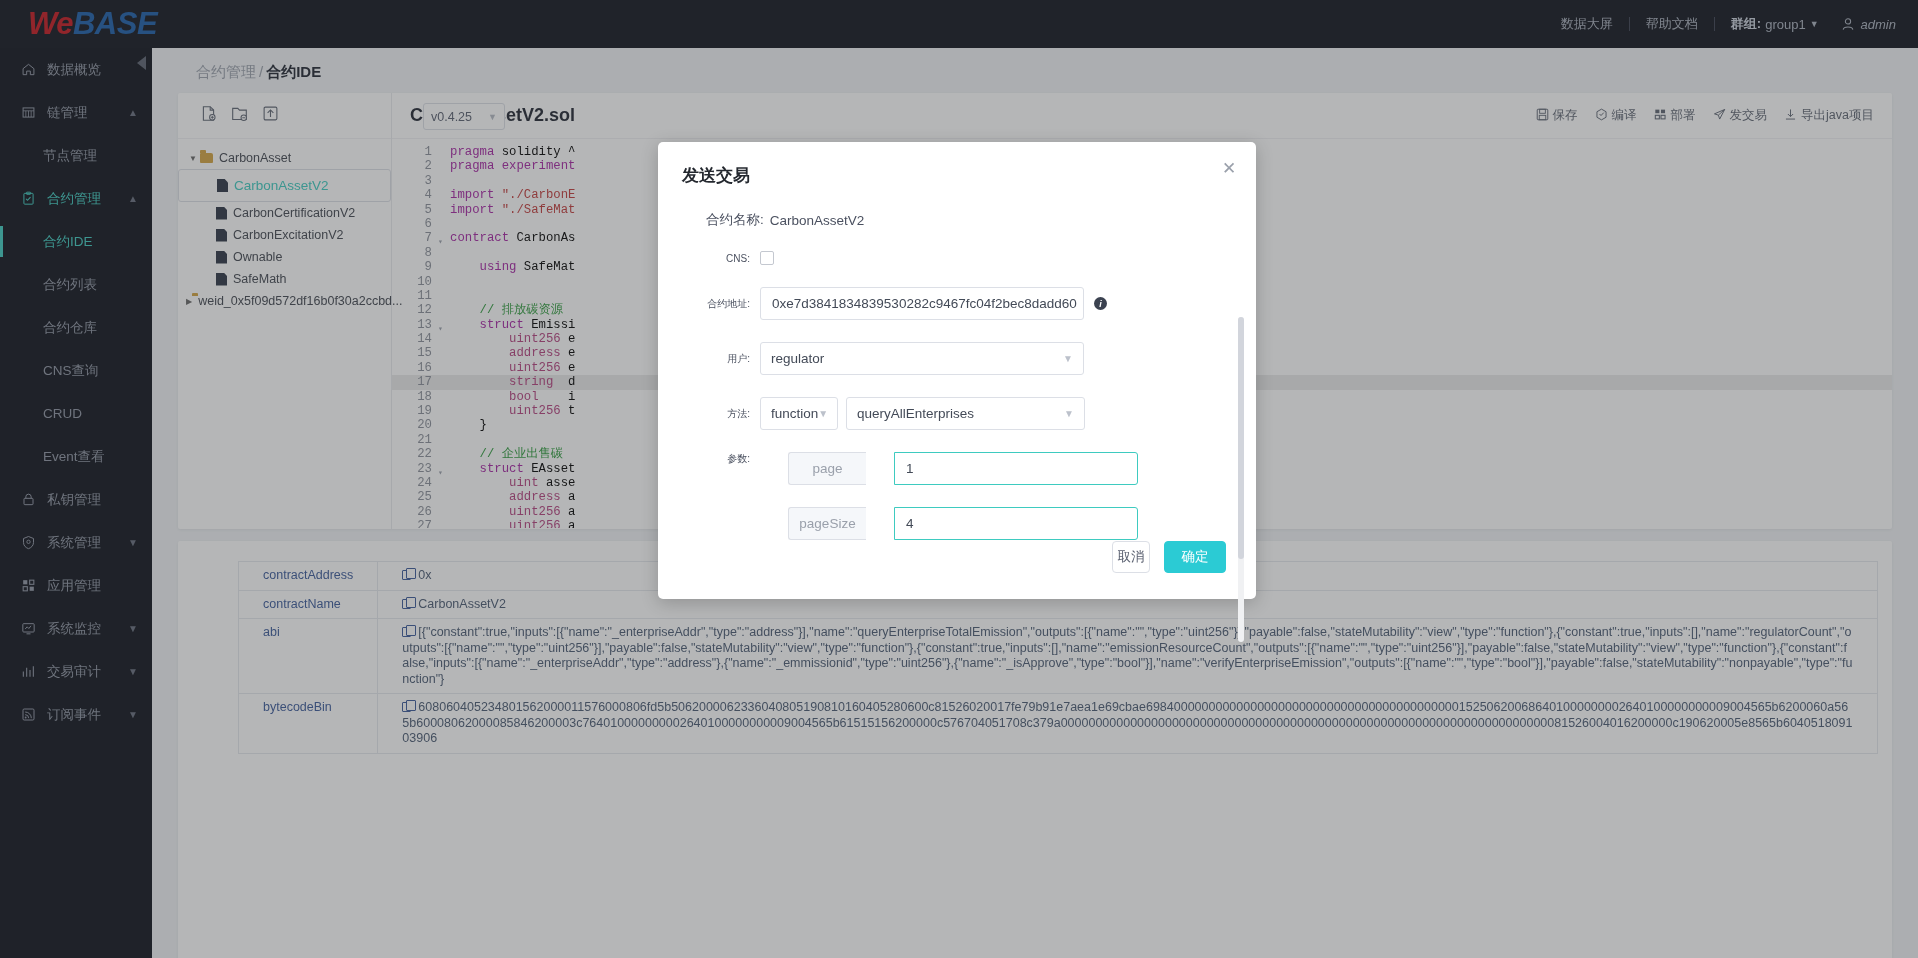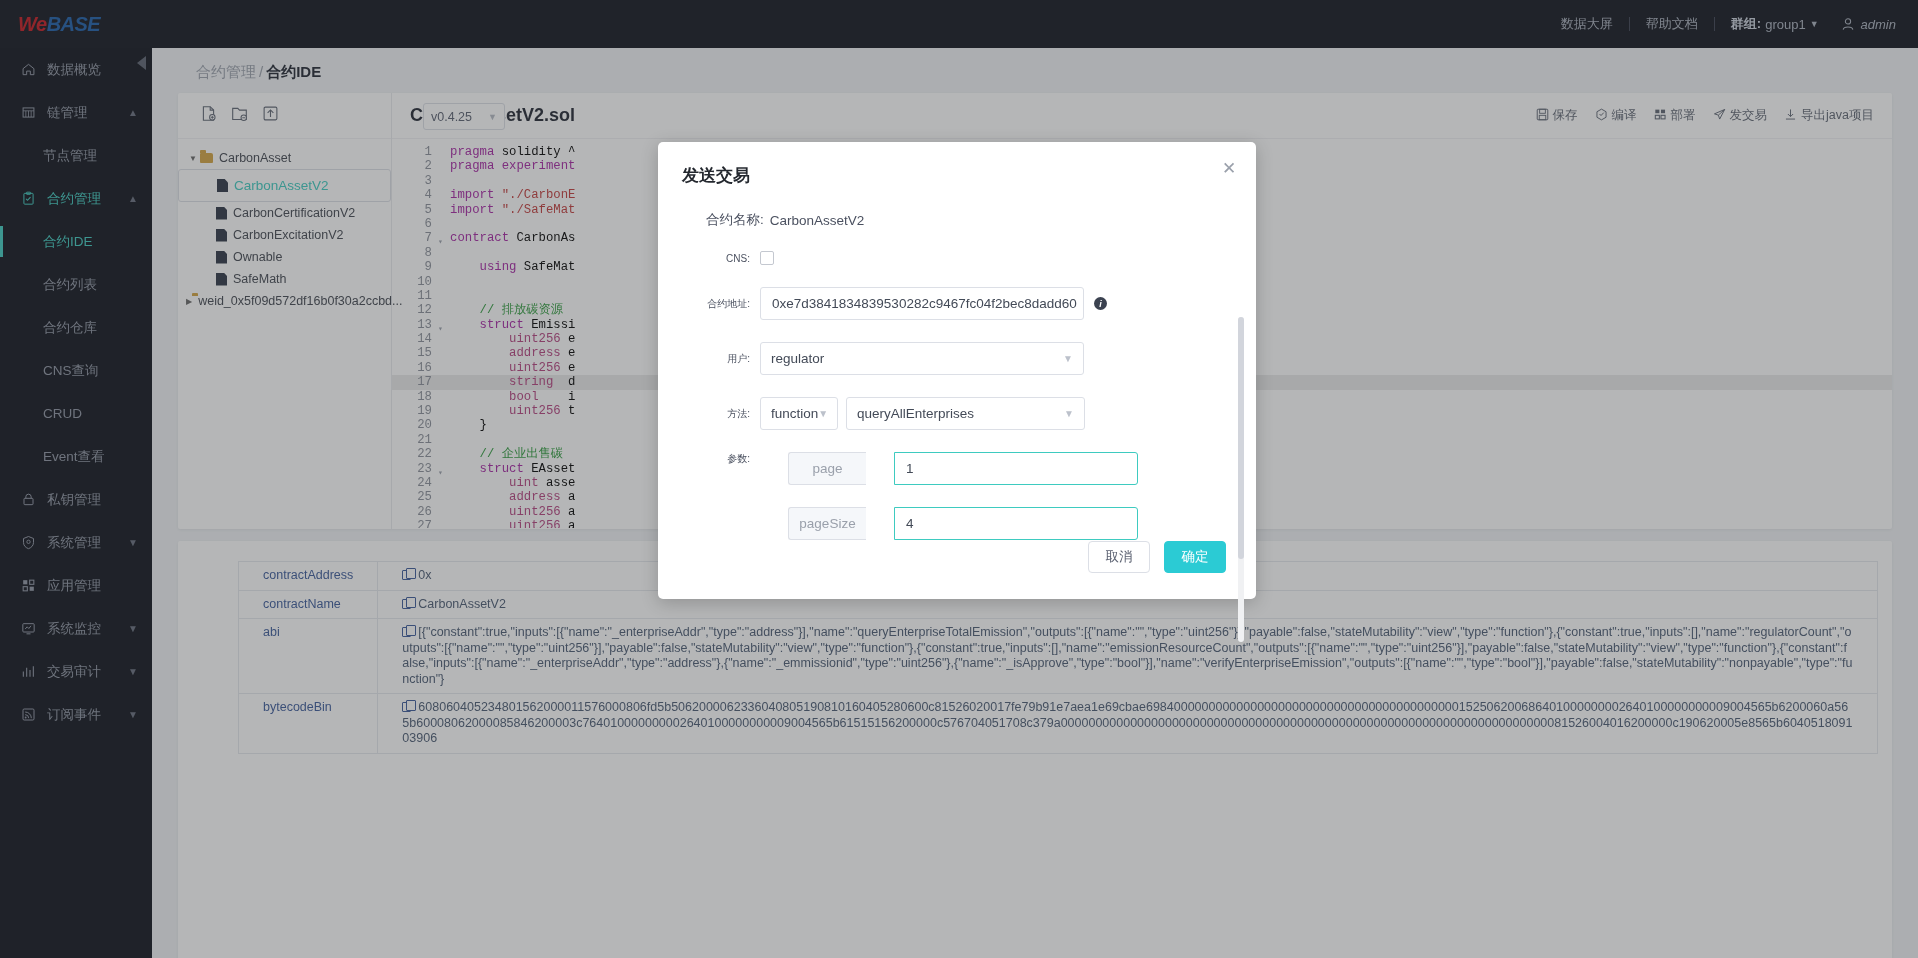--- a/index.html
+++ b/index.html
@@ -11,21 +11,21 @@
   }
   body { position: relative; }
 
   
   .topbar {
     position: absolute; top: 0; left: 0; width: 1918px; height: 48px;
     background: #10131c; display: flex; align-items: center;
     z-index: 40;
   }
   .logo {
-    width: 186px; padding-left: 18px; font-size: 20px; font-weight: bold;
+    width: 186px; padding-left: 28px; font-size: 31px; font-weight: bold;
     font-style: italic; letter-spacing: -0.5px;
   }
   .logo .we { color: #c6161d; }
   .logo .base { color: #1a5ca8; }
   .topbar-right {
     margin-left: auto; display: flex; align-items: center;
     gap: 0px; padding-right: 22px; font-size: 13px; color: #a9b0bd;
   }
   .topbar-right .tb-item { padding: 0 16px; cursor: pointer; }
   .topbar-right .tb-sep { width: 1px; height: 14px; background: #3a4050; }
@@ -233,21 +233,21 @@
   .mscroll .thumb {
     width: 6px; height: 242px; background: #d2d5dc; border-radius: 3px;
   }
   .modal-foot {
     position: absolute; right: 30px; bottom: 26px; display: flex; gap: 14px;
   }
   .btn {
     height: 32px; border-radius: 4px; font-size: 13.5px;
     display: flex; align-items: center; justify-content: center; cursor: pointer;
   }
-  .btn.cancel { width: 62px; border: 1px solid #dcdfe6; color: #5a6070; background:#fff; }
+  .btn.cancel { width: 38px; border: 1px solid #dcdfe6; color: #5a6070; background:#fff; }
   .btn.ok { width: 62px; background: #2bcbd4; color: #fff; border: 1px solid #2bcbd4; }
 </style>
 </head>
 <body>
 
 <div class="topbar">
   <div class="logo">
     <span class="we">We</span><span class="base">BASE</span>
   </div>
   <div class="topbar-right">

